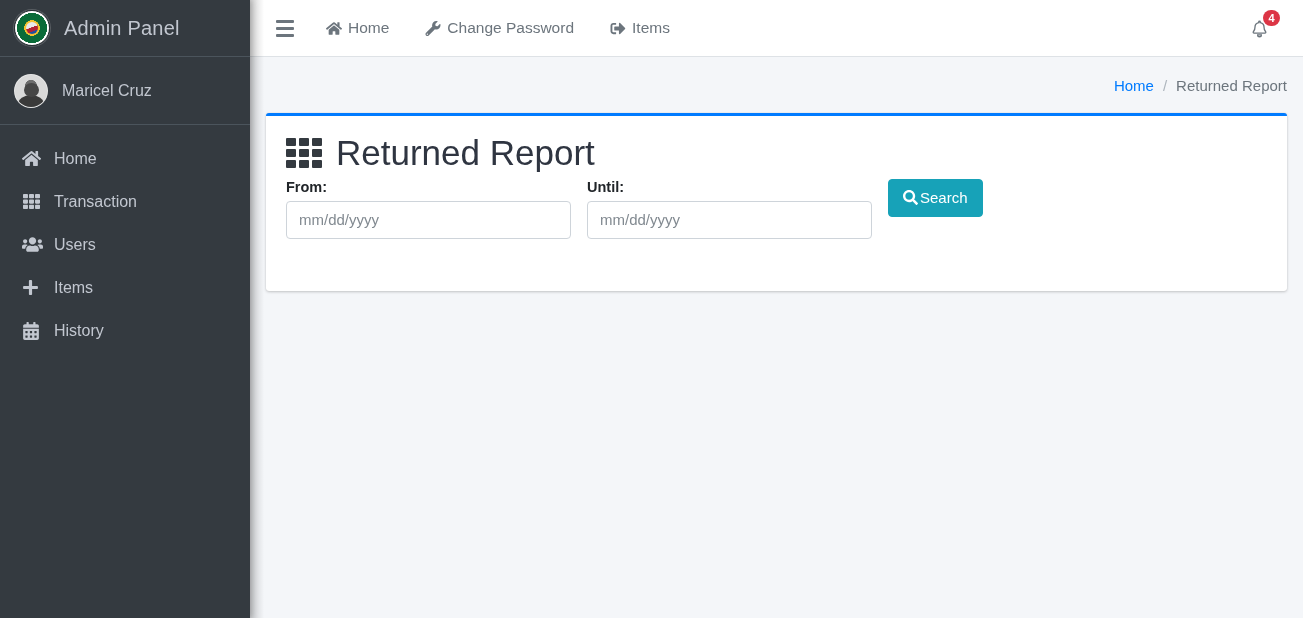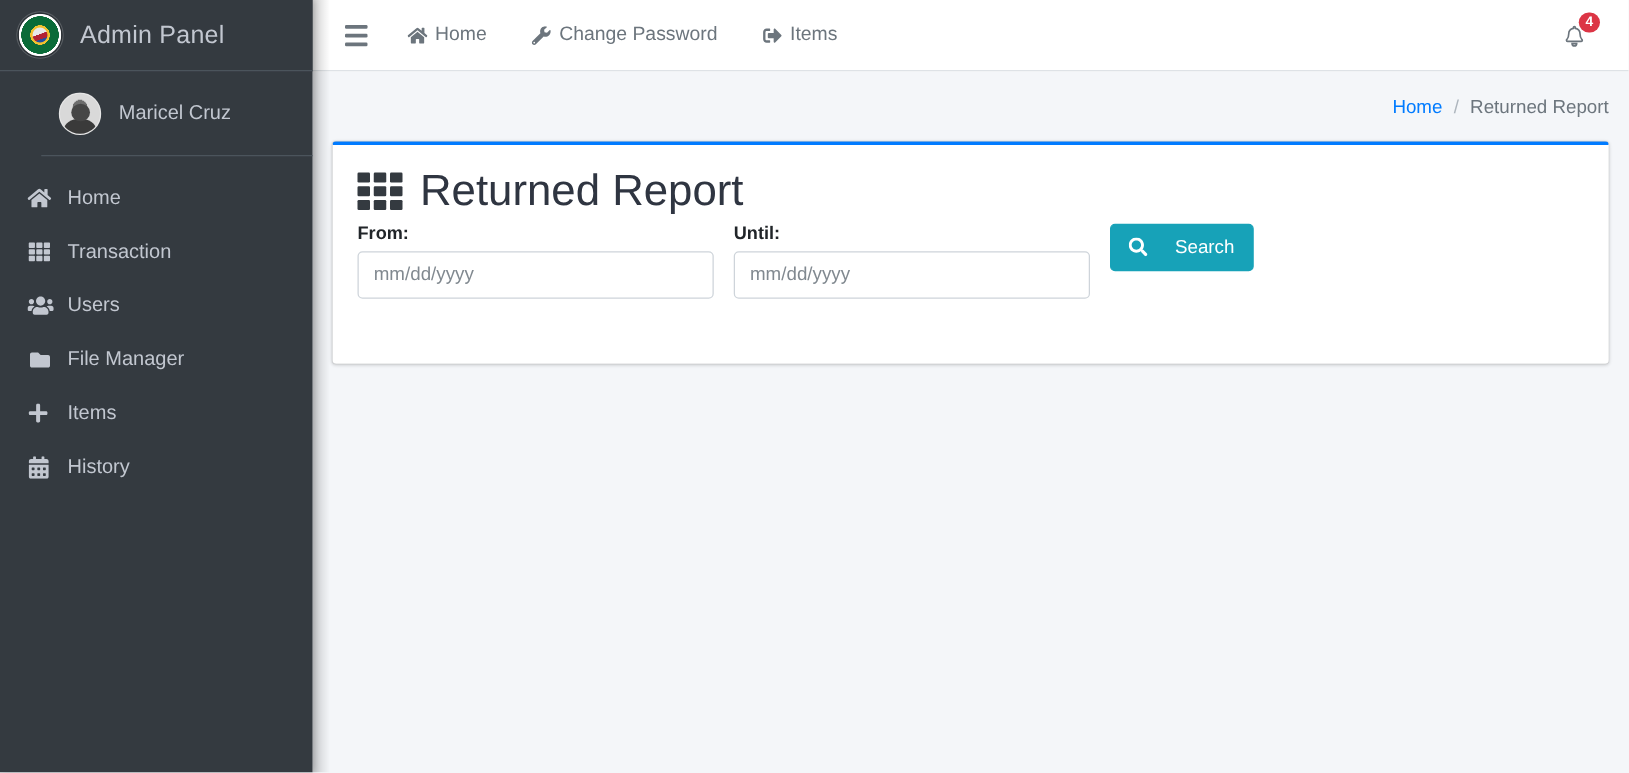--- a/index.html
+++ b/index.html
@@ -50,21 +50,20 @@
     margin-left: 14px;
     font-weight: 400;
     letter-spacing: .2px;
     white-space: nowrap;
   }
   .user-panel {
     height: 68px;
     display: flex; align-items: center;
     padding: 0 14px;
     border-bottom: 1px solid #4b545c;
-    margin-left: 33px;
   }
   .avatar {
     width: 34px; height: 34px; border-radius: 50%;
     flex: 0 0 34px;
     background: radial-gradient(circle at 50% 34%, #6d6d6d 0 22%, #d9d9d9 23% 100%);
     border: 1px solid rgba(255,255,255,.35);
     position: relative;
     overflow: hidden;
   }
   .avatar::before {
@@ -179,21 +178,21 @@
   }
   .form-control {
     width: 285px; height: 38px;
     border: 1px solid #ced4da; border-radius: 4px;
     padding: 0 12px; font-size: 15px; color: #495057;
     background: #fff;
     font-family: "Liberation Sans", sans-serif;
   }
   .form-control::placeholder { color: #6c757d; opacity: .85; }
   .btn-search {
-    display: inline-flex; align-items: center; gap: 22px;
+    display: inline-flex; align-items: center; gap: 2px;
     background: #17a2b8; color: #fff;
     border: 1px solid #17a2b8; border-radius: 4px;
     height: 38px; padding: 0 14px;
     font-size: 15px; cursor: pointer;
     font-family: "Liberation Sans", sans-serif;
     white-space: nowrap;
   }
   svg { display: block; }
 </style>
 </head>
@@ -236,28 +235,20 @@
       <a class="nav-item">
         <span class="nav-ico">
           <svg width="21" height="17" viewBox="0 0 640 512" fill="currentColor">
               <path d="M96 224c35.3 0 64-28.7 64-64s-28.7-64-64-64-64 28.7-64 64 28.7 64 64 64zm448 0c35.3 0 64-28.7 64-64s-28.7-64-64-64-64 28.7-64 64 28.7 64 64 64zm32 32h-64c-17.6 0-33.5 7.1-45.1 18.6 40.3 22.1 68.9 62 75.1 109.4h66c17.7 0 32-14.3 32-32v-32c0-35.3-28.7-64-64-64zm-256 0c61.9 0 112-50.1 112-112S381.9 32 320 32 208 82.1 208 144s50.1 112 112 112zm76.8 32h-8.3c-20.8 10-43.9 16-68.5 16s-47.6-6-68.5-16h-8.3C179.6 288 128 339.6 128 403.2V432c0 26.5 21.5 48 48 48h288c26.5 0 48-21.5 48-48v-28.8c0-63.6-51.6-115.2-115.2-115.2zm-223.7-13.4C161.5 263.1 145.6 256 128 256H64c-35.3 0-64 28.7-64 64v32c0 17.7 14.3 32 32 32h65.9c6.3-47.4 34.9-87.3 75.2-109.4z"></path>
             </svg>
         </span>
         <span class="nav-label">Users</span>
       </a>
 
 
-      <a class="nav-item">
-        <span class="nav-ico">
-          <svg width="20" height="16" viewBox="0 0 512 512" fill="currentColor">
-              <path d="M464 128H272l-64-64H48C21.49 64 0 85.49 0 112v288c0 26.51 21.49 48 48 48h416c26.51 0 48-21.49 48-48V176c0-26.51-21.49-48-48-48z"></path>
-            </svg>
-        </span>
-        <span class="nav-label">File Manager</span>
-      </a>
 
       <a class="nav-item">
         <span class="nav-ico">
           <svg width="17" height="17" viewBox="0 0 448 512" fill="currentColor">
               <path d="M416 208H272V64c0-17.67-14.33-32-32-32h-32c-17.67 0-32 14.33-32 32v144H32c-17.67 0-32 14.33-32 32v32c0 17.67 14.33 32 32 32h144v144c0 17.67 14.33 32 32 32h32c17.67 0 32-14.33 32-32V304h144c17.67 0 32-14.33 32-32v-32c0-17.67-14.33-32-32-32z"></path>
             </svg>
         </span>
         <span class="nav-label">Items</span>
       </a>
 

